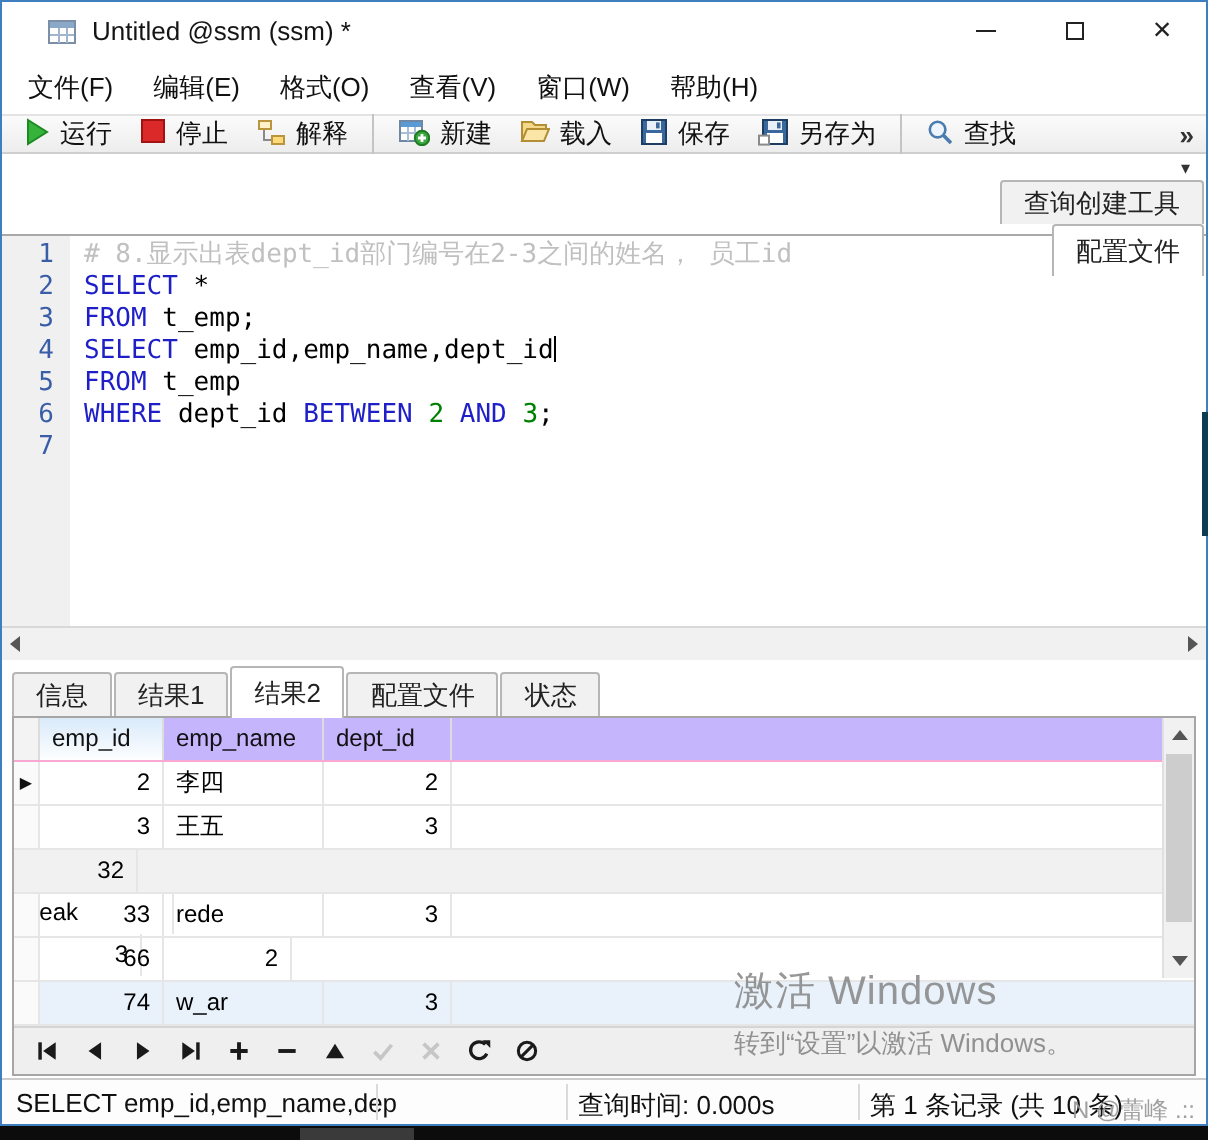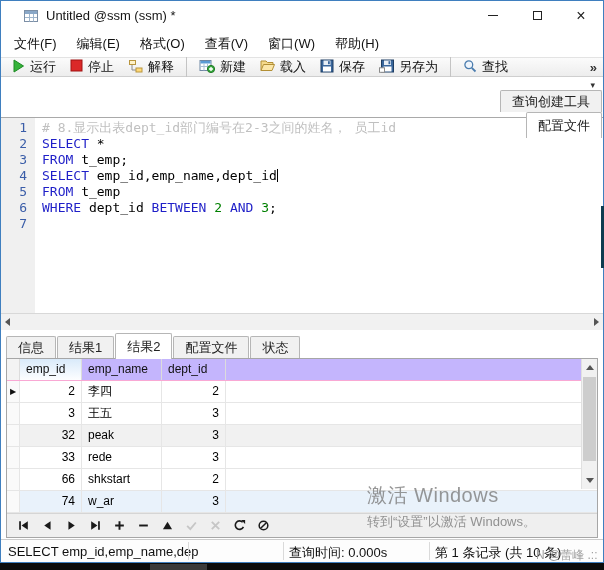--- a/index.html
+++ b/index.html
@@ -57,21 +57,21 @@
   
   .panel { position:absolute; left:5px; top:357px; width:592px; height:180px; border:1px solid #a6a6a6; background:#fff; }
   .gridwrap { position:absolute; left:0; right:0; top:0; bottom:24px; overflow:hidden; }
   .g-header { display:flex; height:22px; border-bottom:1px solid #f9a8d4; font-size:12px; background:#c4b5fd; }
   .g-hsel { width:13px; flex:none; border-right:1px solid #dcdcdc; background:#f3f3f3; }
   .g-hcell { border-right:1px solid #dcdcdc; padding:0 6px; line-height:21px; color:#111; }
   .g-hcell.c0 { background:linear-gradient(#d9eafa,#fdfeff); }
   .c0 { width:62px; flex:none; } .c1 { width:80px; flex:none; } .c2 { width:64px; flex:none; }
   .g-fill { flex:1; }
   .g-row { display:flex; height:22px; border-bottom:1px solid #e6e6e6; font-size:12px; background:#fff; }
-  .g-row:nth-child(3) { background:#f1f1f1; }
+  .g-row:nth-child(3) { background:#f1f1f1;flex-direction:column; }
   .g-row:nth-child(6) { background:#e9f2fb; }
   .g-sel { width:13px; flex:none; border-right:1px solid #e6e6e6; background:#fafafa; display:flex; align-items:center; justify-content:center; font-size:8px; color:#111; }
   .g-cell { border-right:1px solid #e6e6e6; padding:0 6px; line-height:21px; color:#000; }
   .al-r { text-align:right; } .al-l { text-align:left; }
 
   .vscroll { position:absolute; right:0; top:0; bottom:24px; width:16px; background:#f1f1f1; border-left:1px solid #e0e0e0; }
   .vs-up { position:absolute; top:6px; left:4px; width:0; height:0; border-left:4px solid transparent; border-right:4px solid transparent; border-bottom:5px solid #555; }
   .vs-down { position:absolute; bottom:6px; left:4px; width:0; height:0; border-left:4px solid transparent; border-right:4px solid transparent; border-top:5px solid #555; }
   .vs-thumb { position:absolute; left:1px; top:18px; width:13px; height:84px; background:#cdcdcd; }
 
@@ -294,21 +294,20 @@
           <div class="g-row">
             <div class="g-sel"></div>
             <div class="g-cell c0 al-r">33</div>
             <div class="g-cell c1 al-l">rede</div>
             <div class="g-cell c2 al-r">3</div>
             <div class="g-fill"></div>
           </div>
           <div class="g-row">
             <div class="g-sel"></div>
             <div class="g-cell c0 al-r">66</div>
-            <div class="g-cell c1 al-l">shkstart</div>
             <div class="g-cell c2 al-r">2</div>
             <div class="g-fill"></div>
           </div>
           <div class="g-row">
             <div class="g-sel"></div>
             <div class="g-cell c0 al-r">74</div>
             <div class="g-cell c1 al-l">w_ar</div>
             <div class="g-cell c2 al-r">3</div>
             <div class="g-fill"></div>
           </div>

